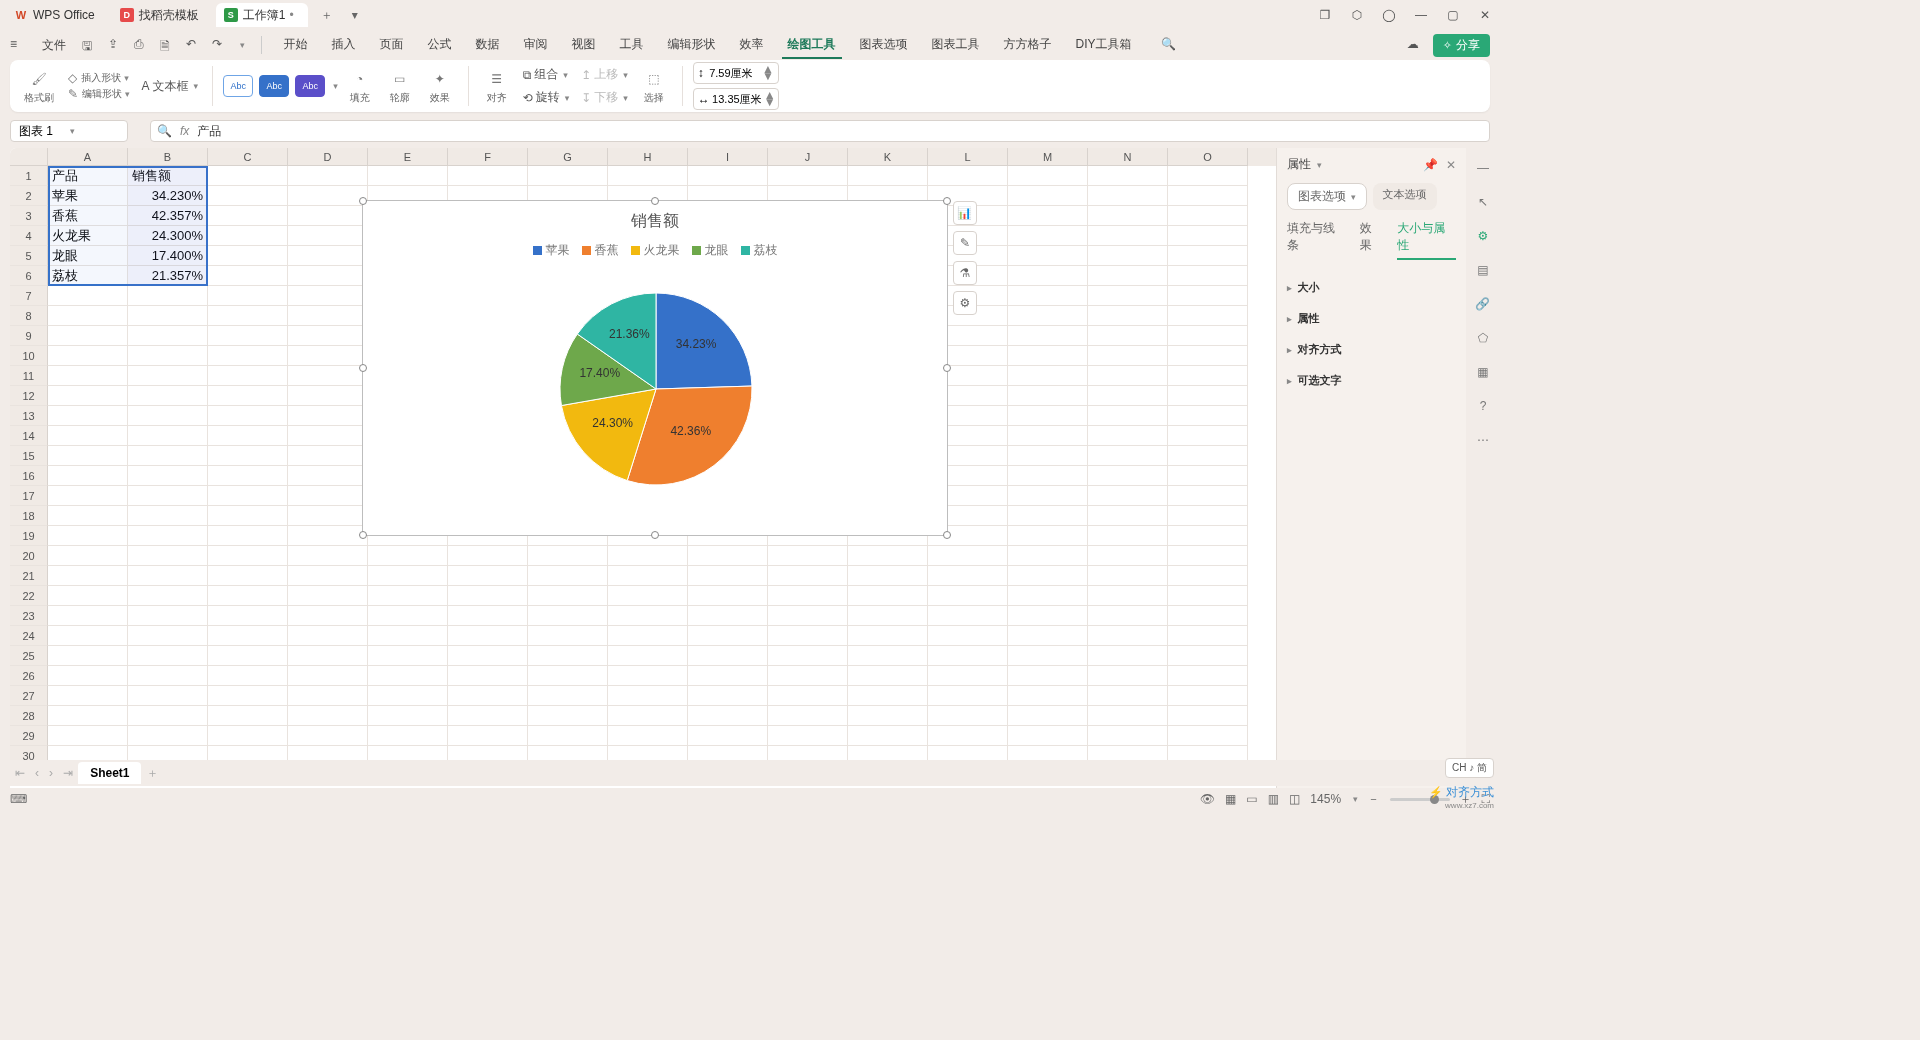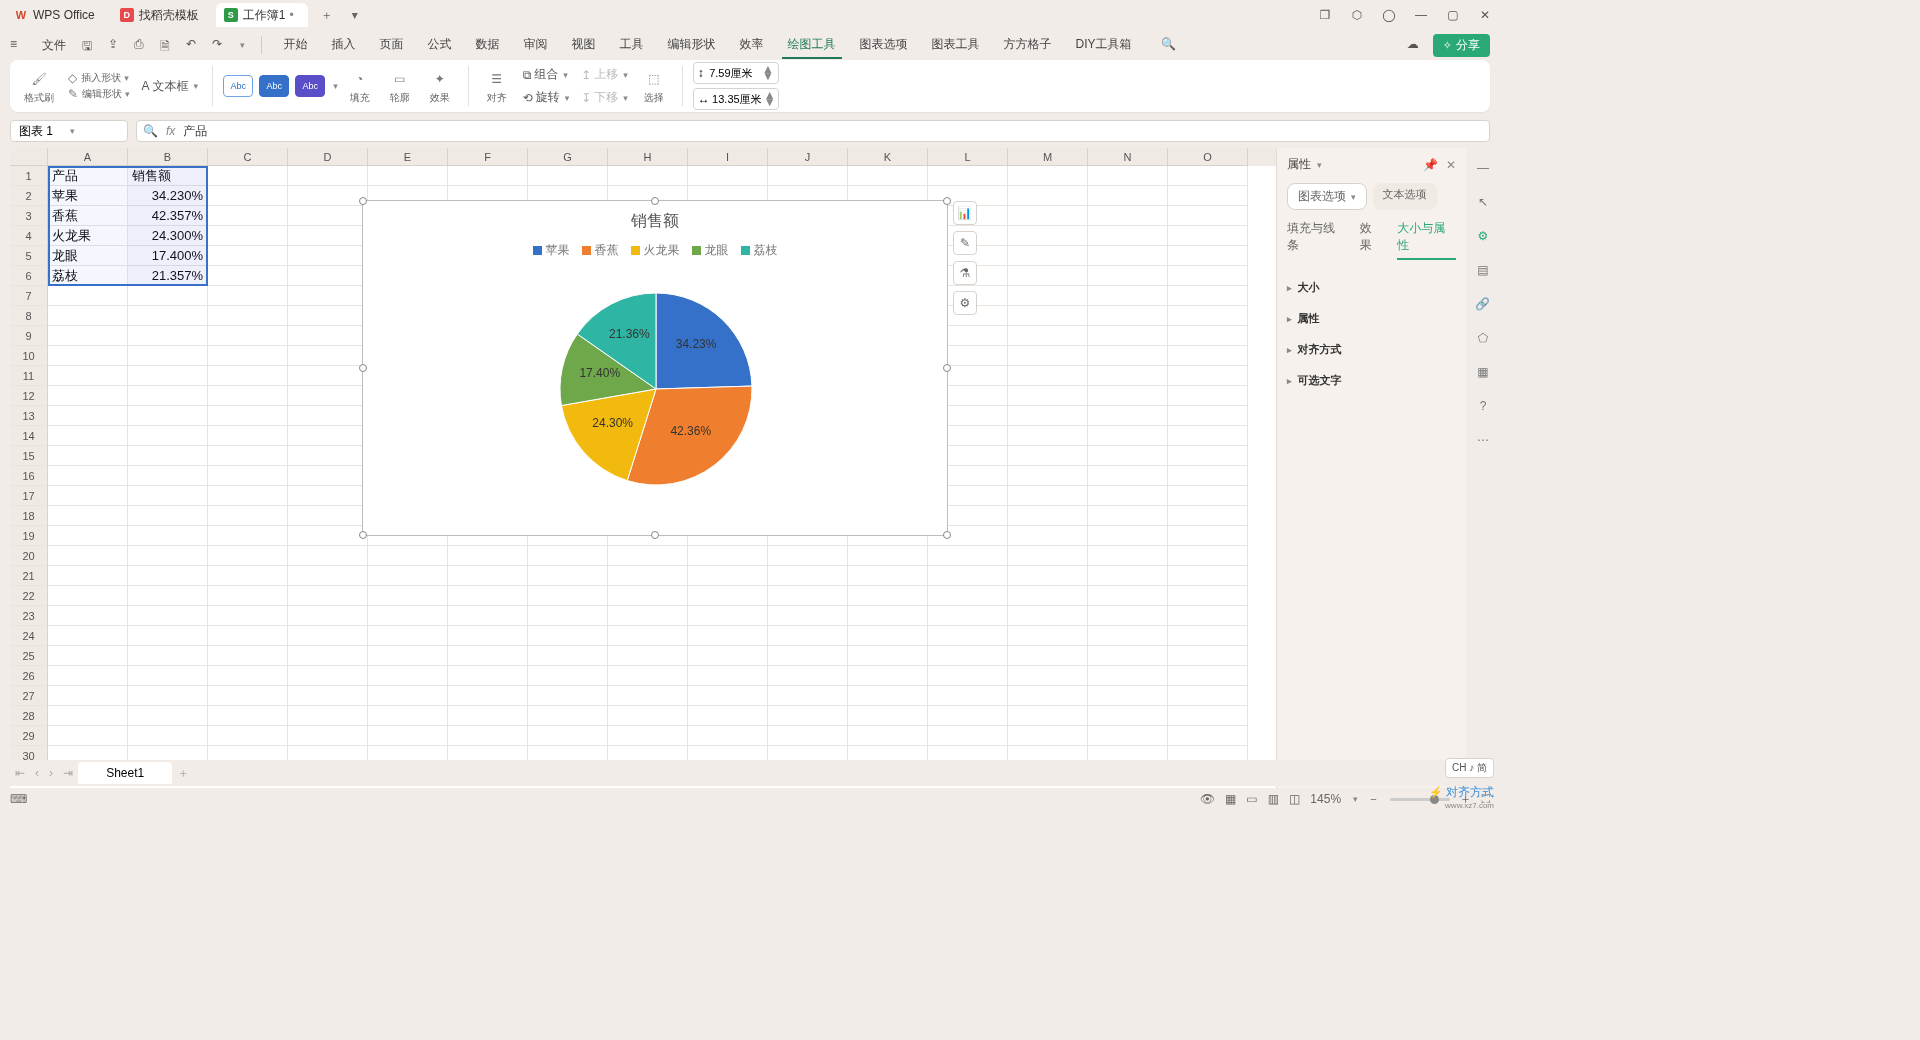--- a/index.html
+++ b/index.html
@@ -16,21 +16,21 @@
 .tab-label{ font-size:12px; color:#333;}
 .dirty{ color:#888; margin-left:4px;}
 .addtab{ width:24px; height:24px; display:flex; align-items:center; justify-content:center; color:#666; margin-left:4px;}
 .winctl{ margin-left:auto; display:flex; gap:14px; color:#555; align-items:center;}
 .winctl span{ width:18px; text-align:center; cursor:pointer;}
 
 
 .menubar{ height:30px; display:flex; align-items:center; padding:0 10px; gap:2px;}
 .mn-left{ display:flex; align-items:center; gap:10px; }
 .mn-item{ padding:4px 6px; color:#444; cursor:pointer; font-size:12px;}
-.mn-item.active{ color:#1e7a5a; border-bottom:2px solid #1e7a5a;}
+.mn-item.active{ color:#1e7a5a; border-bottom:2px solid #1e7a5a;font-weight:bold;}
 .mn-icon{ width:16px; height:16px; display:inline-block; color:#555;}
 .menu-sep{ width:1px; height:18px; background:#ccc; margin:0 6px;}
 .menu-right{ margin-left:auto; display:flex; align-items:center; gap:10px;}
 .share-btn{ background:#2aa876; color:#fff; padding:3px 10px; border-radius:4px; font-size:11px; display:flex; align-items:center; gap:4px;}
 
 
 .ribbon{ height:52px; background:#fff; margin:0 10px; border-radius:8px; display:flex; align-items:center; padding:4px 8px; gap:4px; box-shadow:0 1px 2px rgba(0,0,0,.06);}
 .rib-big{ display:flex; flex-direction:column; align-items:center; gap:1px; padding:2px 6px; color:#777; min-width:36px;}
 .rib-big .ico{ width:22px; height:22px; display:flex; align-items:center; justify-content:center;}
 .rib-big .lbl{ font-size:10px; color:#666; white-space:nowrap;}
@@ -40,21 +40,21 @@
 .rib-box{width:30px;height:22px;border:1px solid;border-radius:4px;display:flex;align-items:center;justify-content:center;font-size:9px;}
 .rb1{background:#fff;border-color:#6fa5e6;color:#2d6fc9;}
 .rb2{background:#3571c9;border-color:#3571c9;color:#fff;}
 .rb3{background:#5b4fc9;border-color:#5b4fc9;color:#fff;}
 .caret{font-size:9px; color:#888; margin-left:2px;}
 .numbox{display:flex;align-items:center;border:1px solid #d8d2cd;border-radius:4px;height:22px;padding:0 4px;background:#fff;width:86px;}
 .numbox input{border:none;width:54px;font-size:11px;text-align:center;outline:none;}
 .spinners{display:flex;flex-direction:column;line-height:7px;font-size:8px;color:#888;margin-left:auto;}
 
 
-.fbar{ height:26px; margin:6px 10px 0; display:flex; align-items:center; gap:8px;}
+.fbar{ height:26px; margin:6px 10px 0; display:flex; align-items:center; gap:22px;}
 .namebox{ width:118px; background:#fff; border:1px solid #d8d2cd; border-radius:4px; height:22px; display:flex; align-items:center; padding:0 8px;}
 .namebox span{flex:1;}
 .fx{ background:#fff; border:1px solid #d8d2cd; border-radius:4px; height:22px; flex:1; display:flex; align-items:center; padding:0 6px; gap:8px; color:#888;}
 .fx .val{ color:#333;}
 
 
 .main{ display:flex; height:640px; margin-top:4px;}
 .grid-wrap{ flex:1; position:relative; background:#fff; margin-left:10px; border-radius:6px 0 0 0; overflow:hidden;}
 .colhdr{ position:absolute; top:0; left:38px; right:0; height:18px; display:flex; background:#f0eae5;}
 .colhdr div{ width:80px; border-right:1px solid #d8d2cd; border-bottom:1px solid #d8d2cd; text-align:center; font-size:11px; color:#555; line-height:18px;}
@@ -91,21 +91,21 @@
 .acc::before{content:"▸"; font-size:9px; color:#888;}
 
 
 .iconstrip{ width:34px; background:#f2ece8; display:flex; flex-direction:column; align-items:center; gap:14px; padding-top:10px;}
 .iconstrip div{ width:20px; height:20px; color:#777; display:flex; align-items:center; justify-content:center; cursor:pointer;}
 .iconstrip .on{ color:#2aa876;}
 
 
 .sheettabs{ position:absolute; bottom:26px; left:10px; right:10px; height:26px; display:flex; align-items:center; background:#f2ece8;}
 .sheettabs .nav{ padding:0 5px; color:#aaa;}
-.sheet{ background:#fff; padding:4px 28px; border-radius:4px 4px 0 0; font-weight:normal; font-size:12px;}
+.sheet{ background:#fff; padding:4px 12px; border-radius:4px 4px 0 0; font-weight:bold; font-size:12px;}
 
 
 .status{ position:absolute; bottom:0; left:0; right:0; height:26px; display:flex; align-items:center; padding:0 10px; gap:12px; color:#666; font-size:11px;}
 .status .r{ margin-left:auto; display:flex; align-items:center; gap:10px;}
 
 .ime{ position:absolute; bottom:34px; right:6px; background:#fff; border:1px solid #d8d2cd; border-radius:4px; padding:2px 6px; font-size:10px; color:#555;}
 .watermark{ position:absolute; bottom:2px; right:6px; font-size:11px; color:#3a8fd6;}
 
 svg{display:block;}
 </style>

